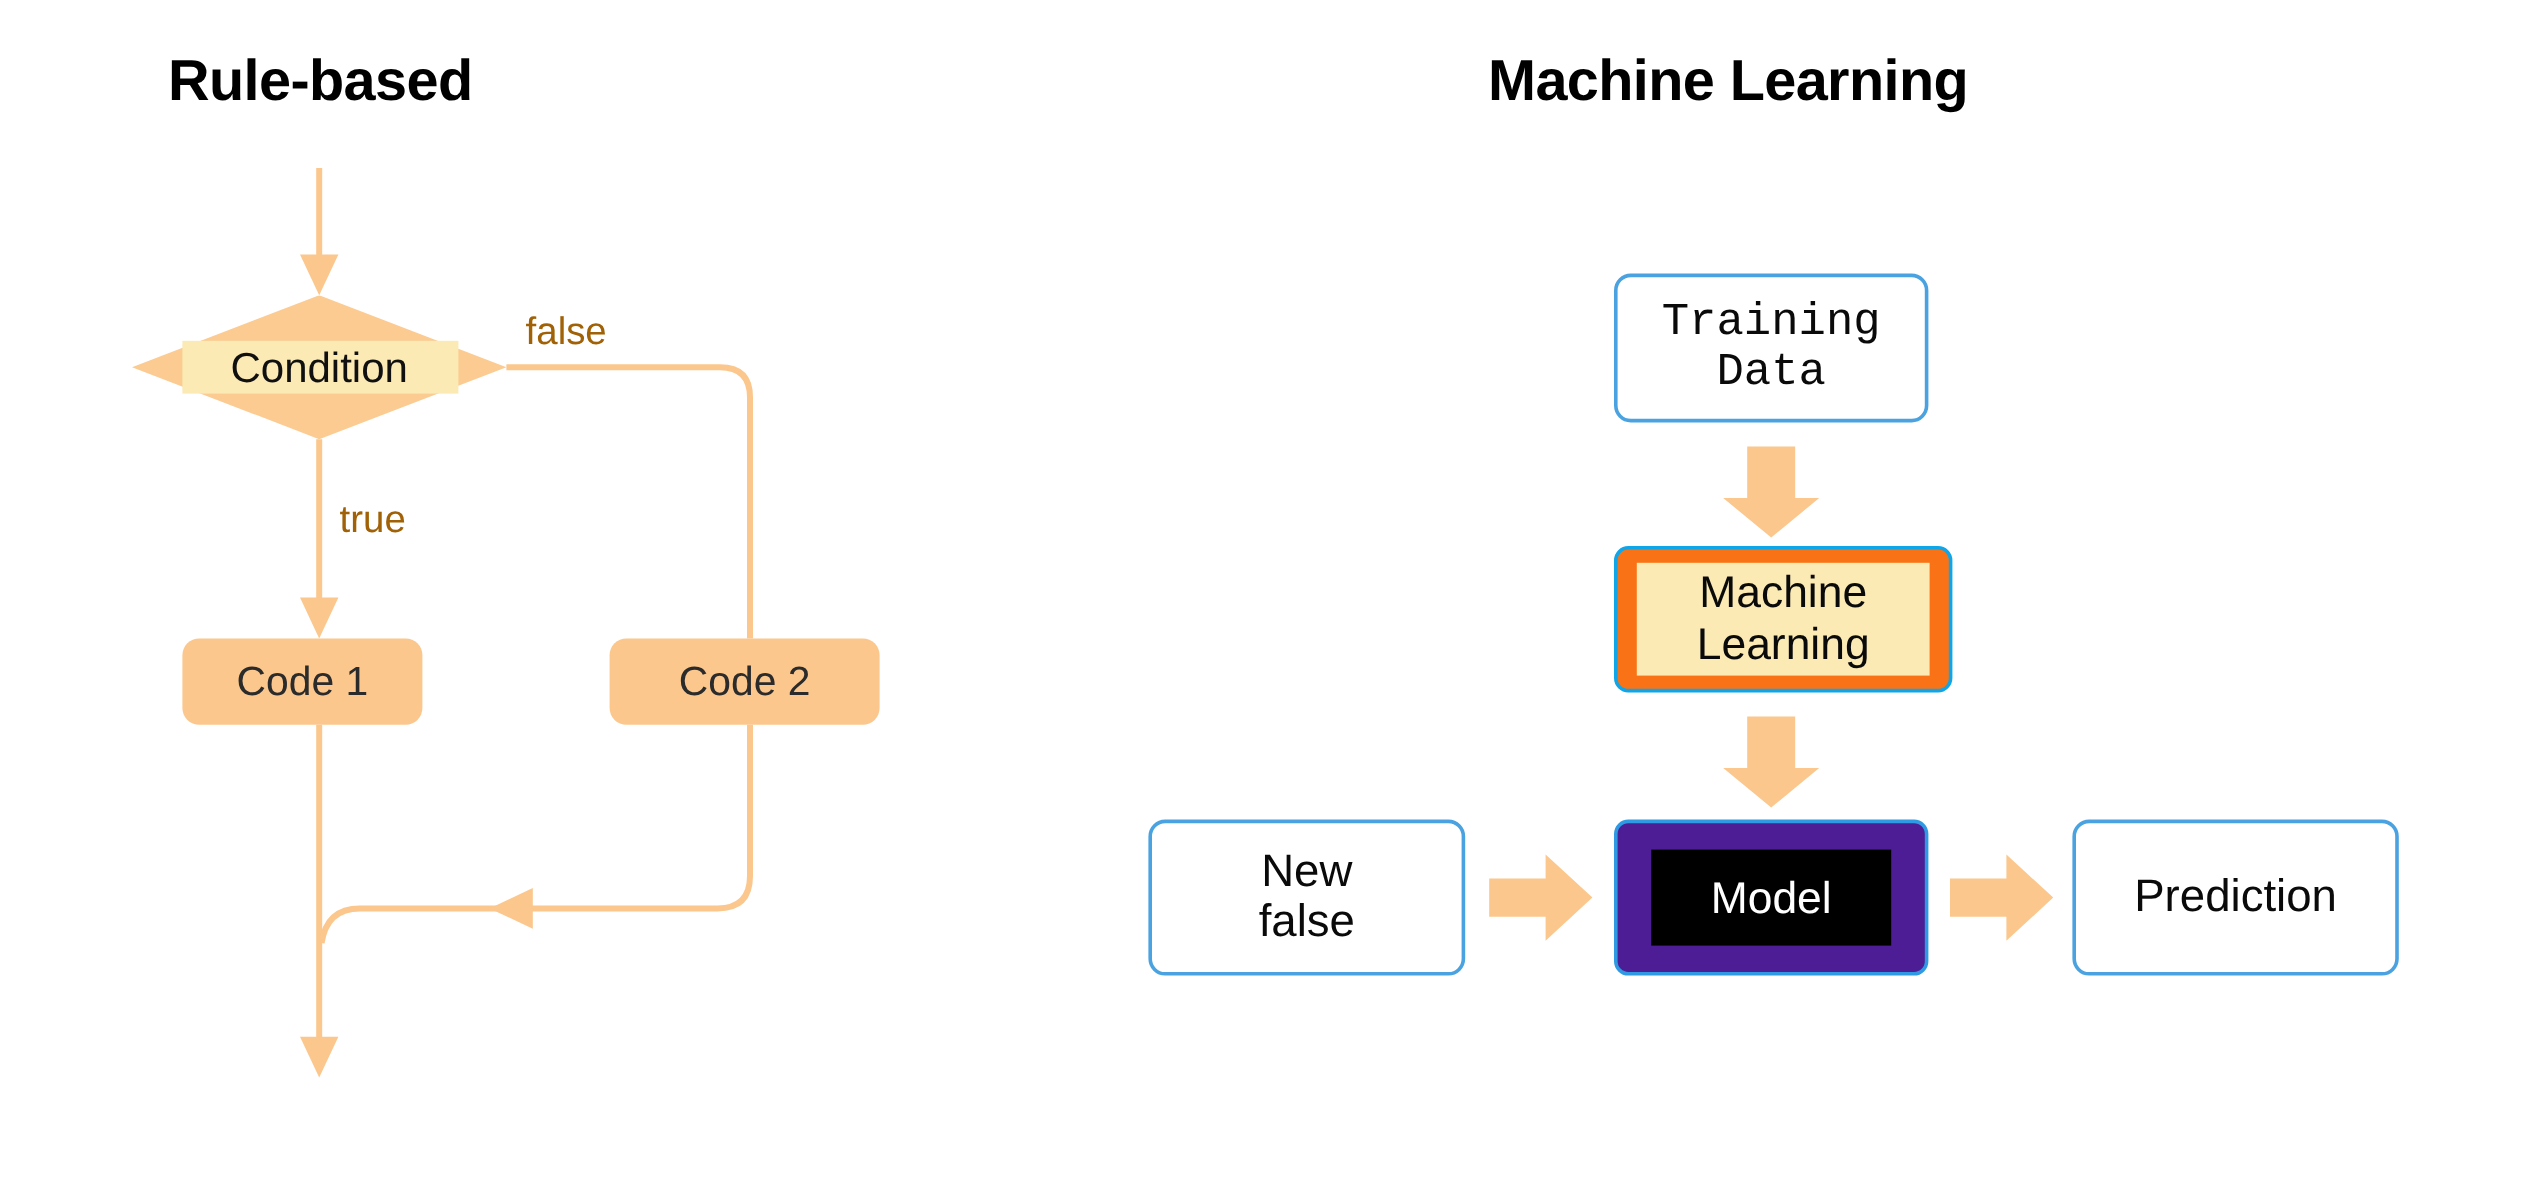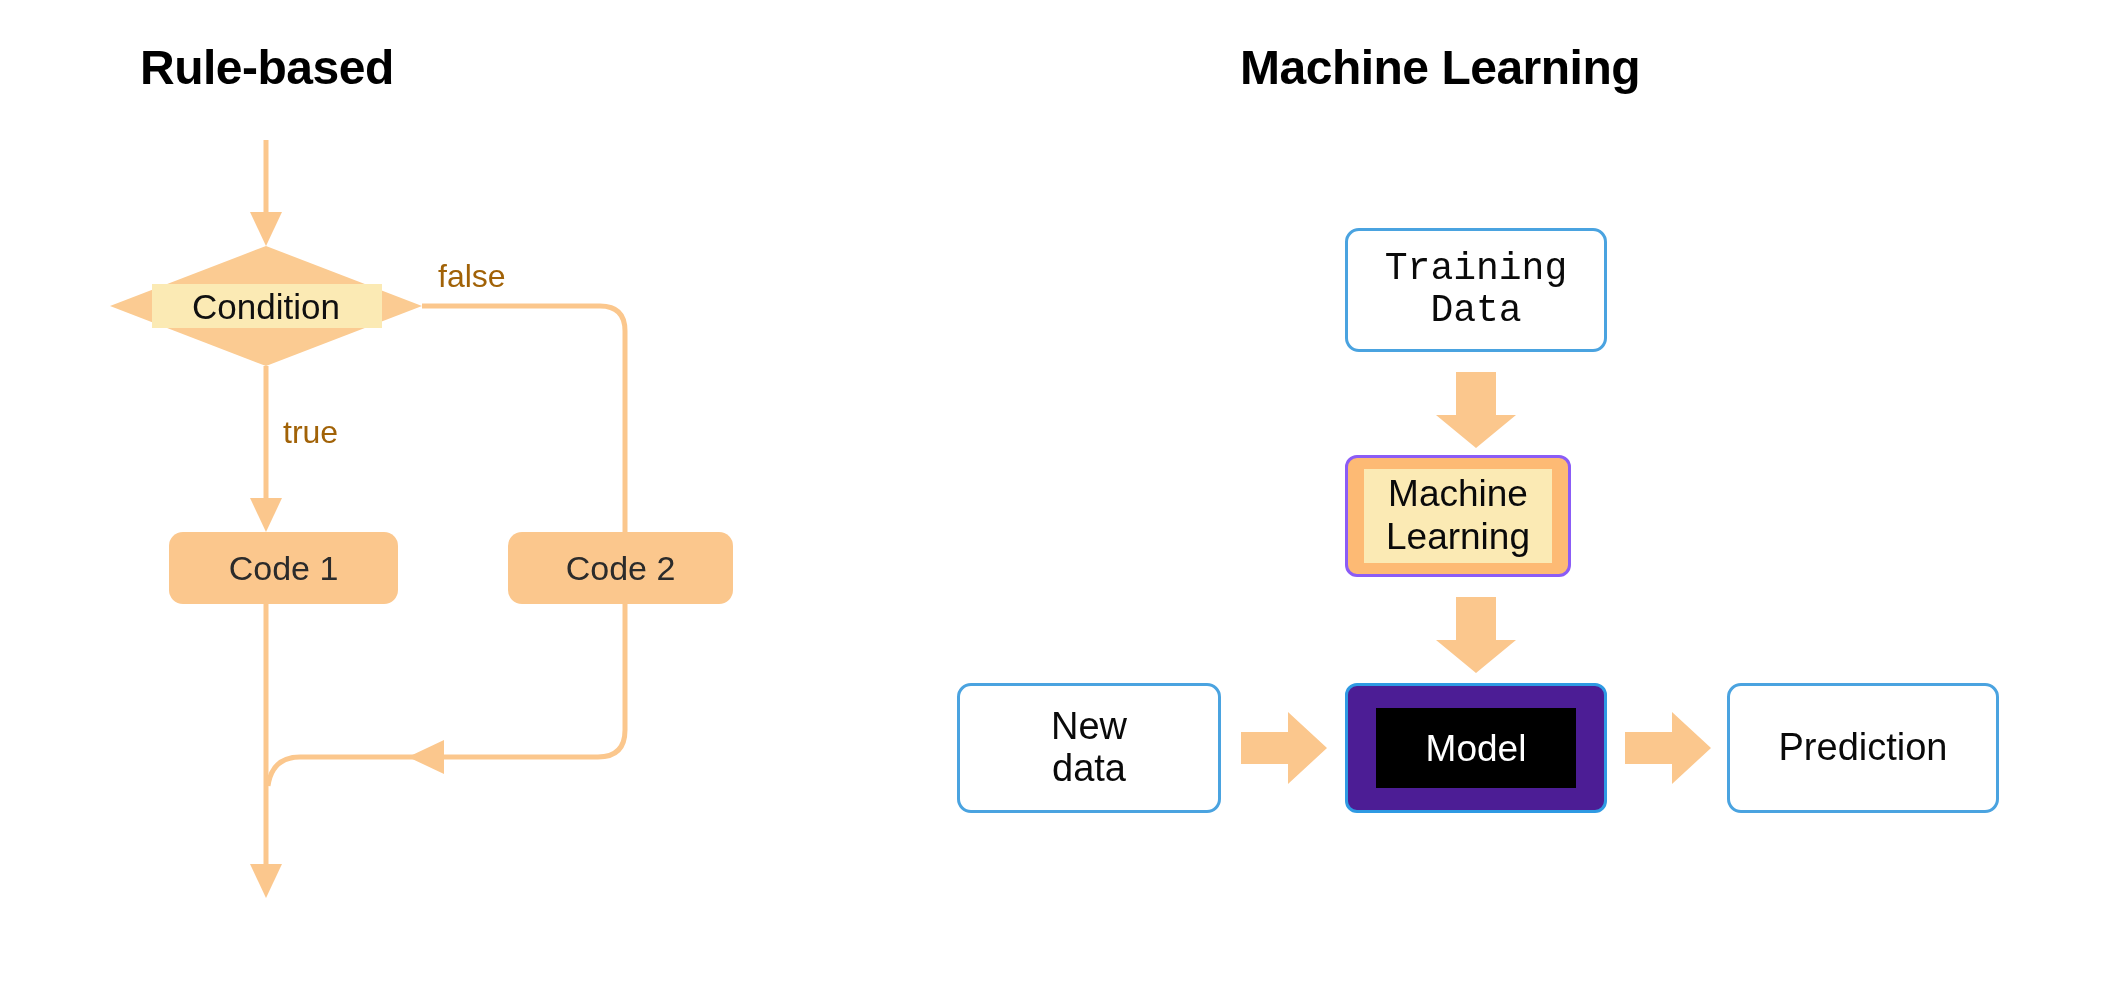--- a/index.html
+++ b/index.html
@@ -96,23 +96,22 @@
 
   .code-box {
     background: #fbc78d;
     border-radius: 14px;
     color: #2b2b2b;
     font-size: 34px;
   }
   #code1-node {
     left: 152px;
     top: 532px;
-    width: 229px;
+    width: 200px;
     height: 72px;
-    margin-left: 17px;
   }
   #code2-node {
     left: 508px;
     top: 532px;
     width: 225px;
     height: 72px;
   }
 
   .edge-label {
     position: absolute;
@@ -148,24 +147,24 @@
   #prediction-node {
     left: 1727px;
     top: 683px;
     width: 272px;
     height: 130px;
   }
 
   #ml-node {
     left: 1345px;
     top: 455px;
-    width: 226px;
+    width: 282px;
     height: 122px;
-    background: #fdba74;
-    border: 3px solid #8b5cf6;
+    background: #f97316;
+    border: 3px solid #0ea5e9;
     border-radius: 12px;
   }
   .ml-inner {
     position: absolute;
     left: 16px;
     top: 11px;
     right: 16px;
     bottom: 11px;
     background: #fbeab4;
   }
@@ -280,21 +279,21 @@
   </div>
 
   <div class="node" id="ml-node">
     <div class="ml-inner"></div>
     <span class="multiline" id="ml-label">Machine
 Learning</span>
   </div>
 
   <div class="node blue-box" id="new-data-node">
     <span class="multiline">New
-data</span>
+false</span>
   </div>
 
   <div class="node" id="model-node">
     <div class="model-inner"></div>
     <span id="model-label">Model</span>
   </div>
 
   <div class="node blue-box" id="prediction-node">
     <span>Prediction</span>
   </div>

